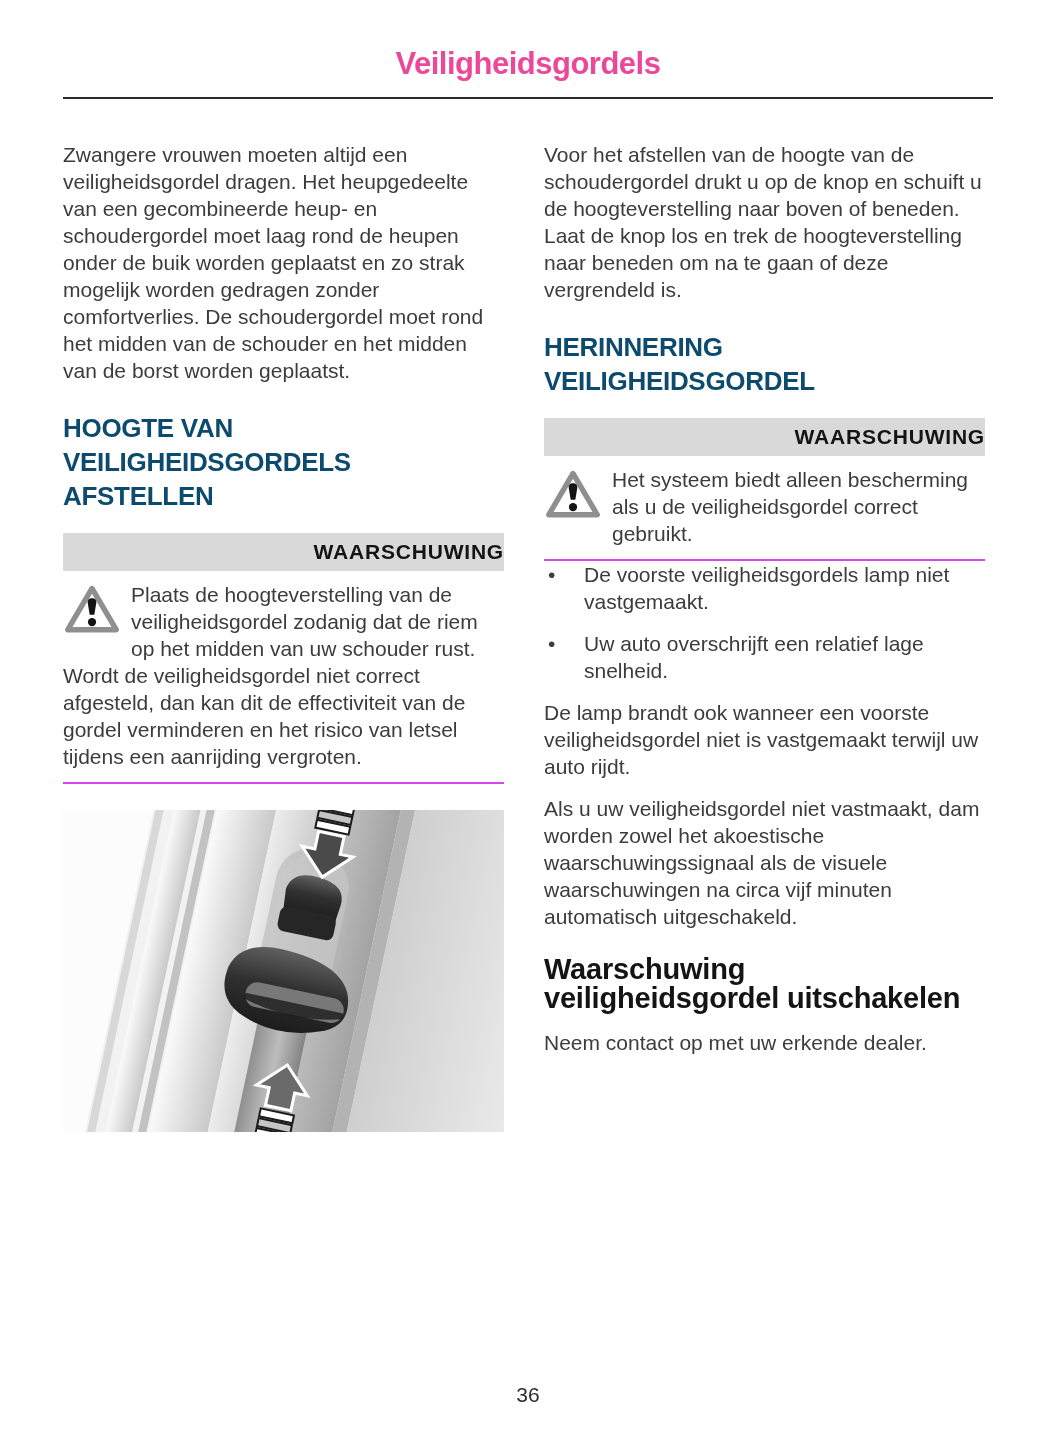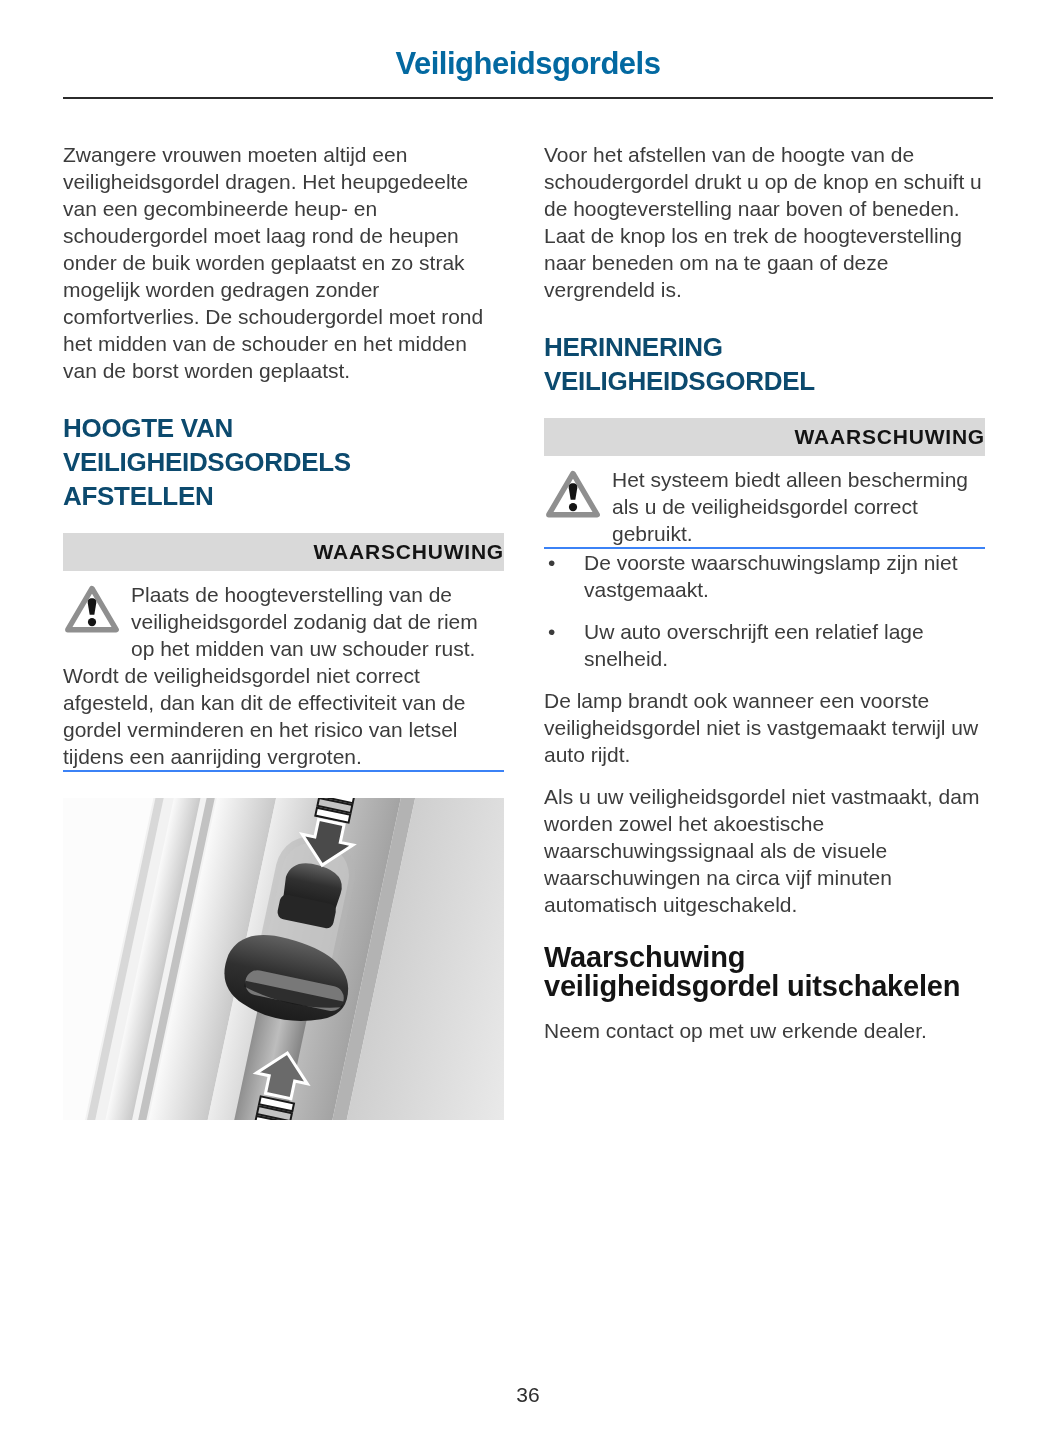--- a/index.html
+++ b/index.html
@@ -11,21 +11,21 @@
     color:#3c3c3c;
     overflow:hidden;
     box-sizing:border-box;
   }
   .header-title{
     padding-top:46px;
     text-align:center;
     font-size:31px;
     font-weight:bold;
     letter-spacing:-0.5px;
-    color:#0369a1;
+    color:#ec4899;
   }
   .header-rule{
     border:none;
     border-top:2px solid #2b2b2b;
     margin:15px 63px 0 63px;
   }
   .columns{
     display:flex;
     gap:40px;
     padding:42px 63px 0 63px;
@@ -50,22 +50,22 @@
     background:#d9d9d9;
     color:#141414;
     font-weight:bold;
     font-size:21px;
     letter-spacing:0.8px;
     text-align:right;
     padding:5px 0 6px 0;
     margin:4px 0 10px 0;
   }
   .warning-para{
-    border-bottom:2px solid #3b82f6;
-    padding-bottom:0;
+    border-bottom:2px solid #d946ef;
+    padding-bottom:12px;
     margin-bottom:0;
   }
   .warning-para::after{content:"";display:block;clear:both;}
   .warning-icon{
     float:left;
     width:58px;
     height:52px;
     margin:3px 10px 4px 0;
   }
   .figure{margin:26px 0 6px 0;padding:0;}
@@ -219,21 +219,21 @@
           <path d="M32 16 c3.4 0 5.2 2.1 4.7 5.4 l-2.1 12.8 h-5.2 l-2.1 -12.8 C26.8 18.1 28.6 16 32 16 z" fill="#141414"></path>
           <circle cx="32" cy="42.5" r="4.6" fill="#141414"></circle>
         </svg>
         <span>Het systeem biedt alleen bescherming als u de veiligheidsgordel correct gebruikt.</span>
       </div>
 
 
       <ul class="bullet-list">
         <li class="bullet-item">
           <span class="bullet-dot">•</span>
-          <span>De voorste waarschuwingslamp zijn niet vastgemaakt.</span>
+          <span>De voorste veiligheidsgordels lamp niet vastgemaakt.</span>
         </li>
         <li class="bullet-item">
           <span class="bullet-dot">•</span>
           <span>Uw auto overschrijft een relatief lage snelheid.</span>
         </li>
       </ul>
 
       <p class="body-text">De lamp brandt ook wanneer een voorste veiligheidsgordel niet is vastgemaakt terwijl uw auto rijdt.</p>
 
       <p class="body-text">Als u uw veiligheidsgordel niet vastmaakt, dam worden zowel het akoestische waarschuwingssignaal als de visuele waarschuwingen na circa vijf minuten automatisch uitgeschakeld.</p>

